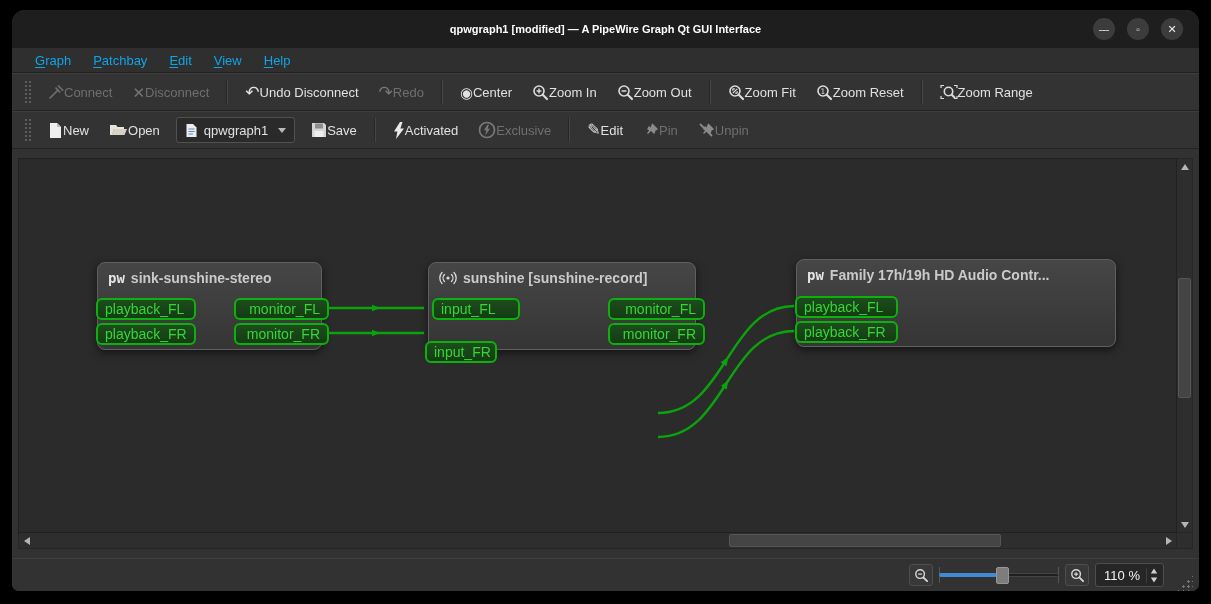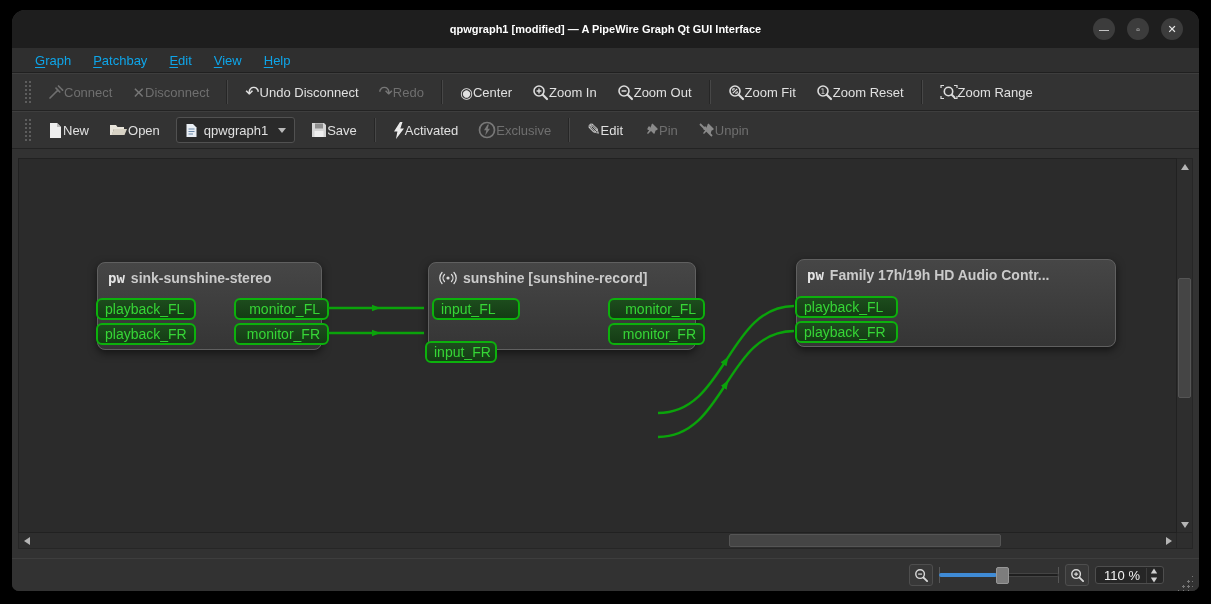--- a/index.html
+++ b/index.html
@@ -82,21 +82,21 @@
     display:flex; align-items:center; justify-content:flex-end; gap:6px; padding-right:6px; }
   .zoom-btn { width:24px; height:22px; background:#383838; border:1px solid #4e4e4e; border-radius:3px;
     display:flex; align-items:center; justify-content:center; }
   .slider { position:relative; width:120px; height:20px; }
   .slider .tick { position:absolute; top:2px; width:1px; height:16px; background:#565656; }
   .slider .track { position:absolute; top:8px; left:0; right:0; height:4px; background:#1f1f1f;
     border:1px solid #444; border-radius:2px; }
   .slider .fill { position:absolute; top:8px; left:0; width:58px; height:4px; background:#3f8bd6; border-radius:2px; }
   .slider .handle { position:absolute; top:2px; left:57px; width:13px; height:17px; background:#7d7d7d;
     border:1px solid #979797; border-radius:2px; }
-  .spinbox { display:flex; align-items:center; height:18px; background:#262626; border:1px solid #4e4e4e;
+  .spinbox { display:flex; align-items:center; height:24px; background:#262626; border:1px solid #4e4e4e;
     border-radius:3px; padding:0 2px 0 8px; }
   .spin-value { color:#f2f2f2; font-size:13px; min-width:40px; text-align:right; padding-right:6px; }
   .spin-arrows { display:flex; flex-direction:column; gap:3px; padding:0 3px; border-left:1px solid #3d3d3d; }
   .spin-arrows .tri.up { border-bottom-color:#cfcfcf; transform:scale(.8); }
   .spin-arrows .tri.down { border-top-color:#cfcfcf; transform:scale(.8); }
   .resize-grip { width:17px; height:17px; margin-left:6px; align-self:flex-end;
     background-image:radial-gradient(#787878 1.2px, transparent 1.4px); background-size:5px 5px;
     clip-path:polygon(100% 0, 100% 100%, 0 100%); }
 </style>
 </head>

